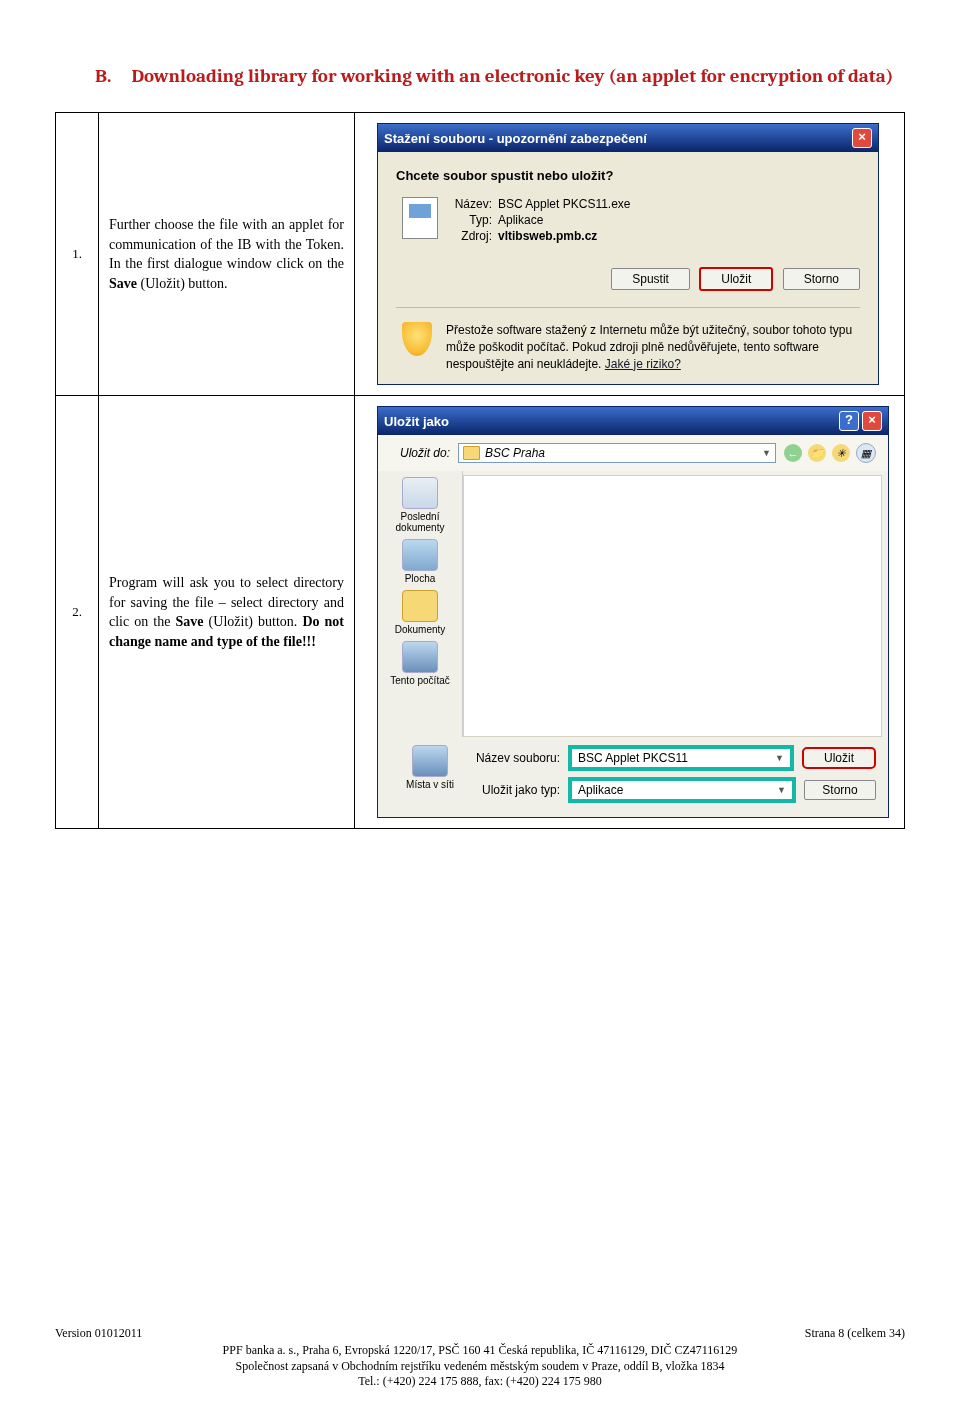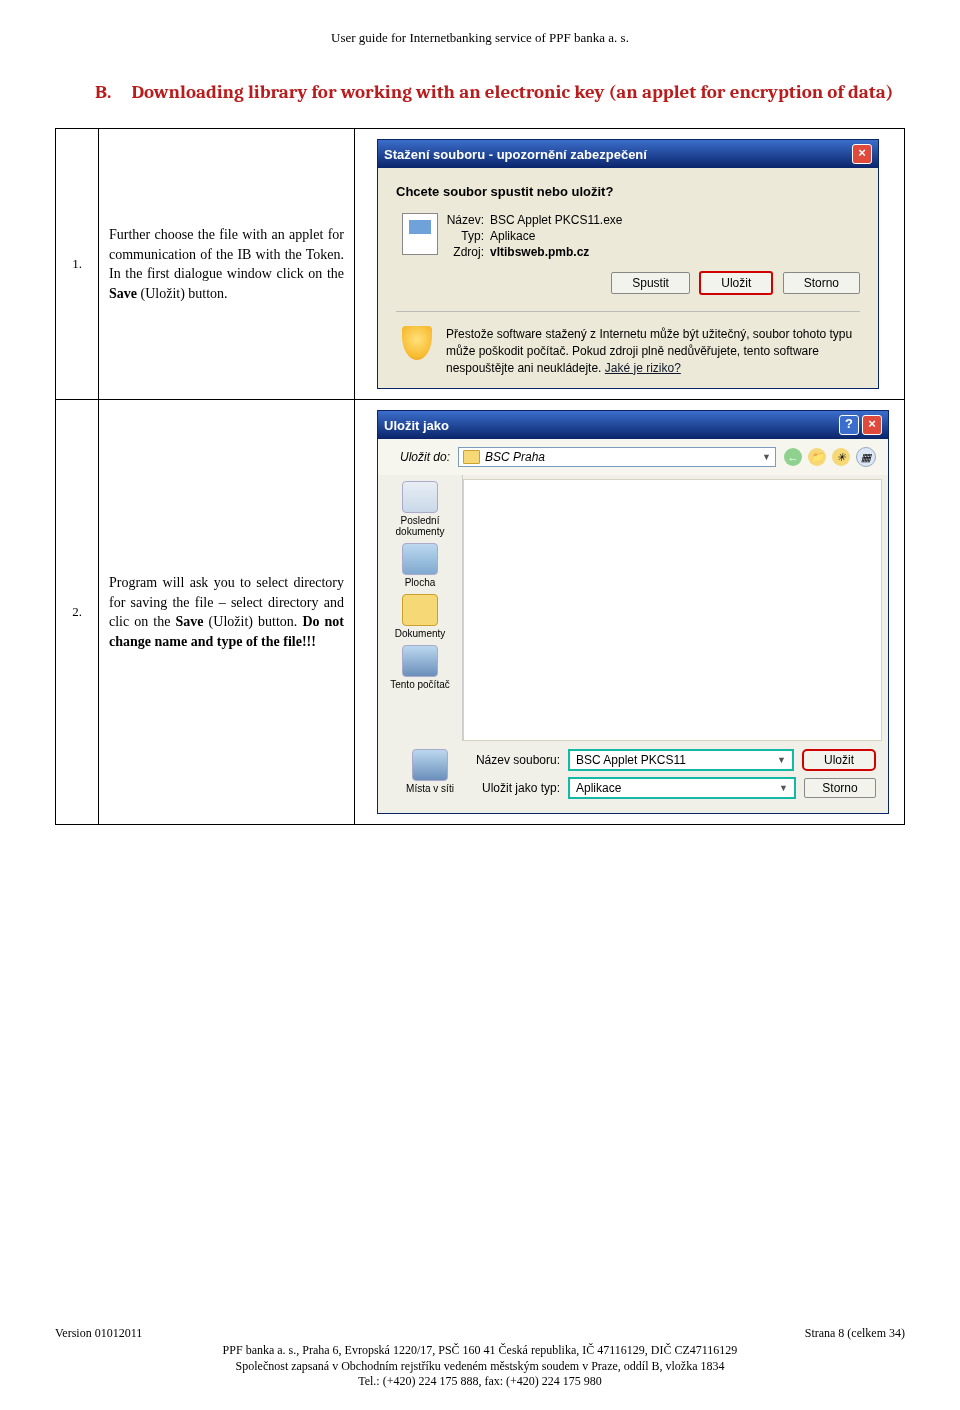--- a/index.html
+++ b/index.html
@@ -87,22 +87,22 @@
   .dialog1 .body {
     padding: 16px 18px 8px 18px;
   }
   .d1-question {
     font-weight: bold;
     margin-bottom: 14px;
     font-size: 13px;
   }
   .d1-info {
     display: flex;
-    gap: 6px;
-    margin-bottom: 4px;
+    gap: 14px;
+    margin-bottom: 16px;
     margin-left: 6px;
   }
   .file-icon {
     width: 34px; height: 40px;
     border: 1px solid #888;
     background: #fff;
     position: relative;
   }
   .file-icon::before {
     content:'';
@@ -246,21 +246,21 @@
   .d2-fields { flex:1; }
   .d2-fields .frow {
     display: flex;
     align-items: center;
     gap: 8px;
     margin-bottom: 6px;
   }
   .d2-fields .flabel { width: 90px; text-align: right; font-size: 12px;}
   .d2-fields .fcombo {
     flex: 1;
-    border: 2px solid #14b8a6;
+    border: 4px solid #14b8a6;
     background: #fff;
     padding: 2px 6px;
     display: flex;
     justify-content: space-between;
     align-items: center;
     font-size: 12px;
   }
   .d2-fields .fbutton {
     width: 70px;
     text-align: center;
@@ -286,21 +286,20 @@
   .page-footer .verrow {
     display: flex;
     justify-content: space-between;
     margin-bottom: 2px;
   }
 </style>
 </head>
 <body>
 
 <div class="page">
-  <div class="page-header">User guide for Internetbanking service of PPF banka a. s.</div>
 
   <h2 class="section-heading">
     <span class="sec-letter">B.</span><span>Downloading library for working with an electronic key (an applet for encryption of data)</span>
   </h2>
 
   <table class="steps">
     <tbody>
         <tr>
       <td class="num">1.</td>
       <td class="desc">

